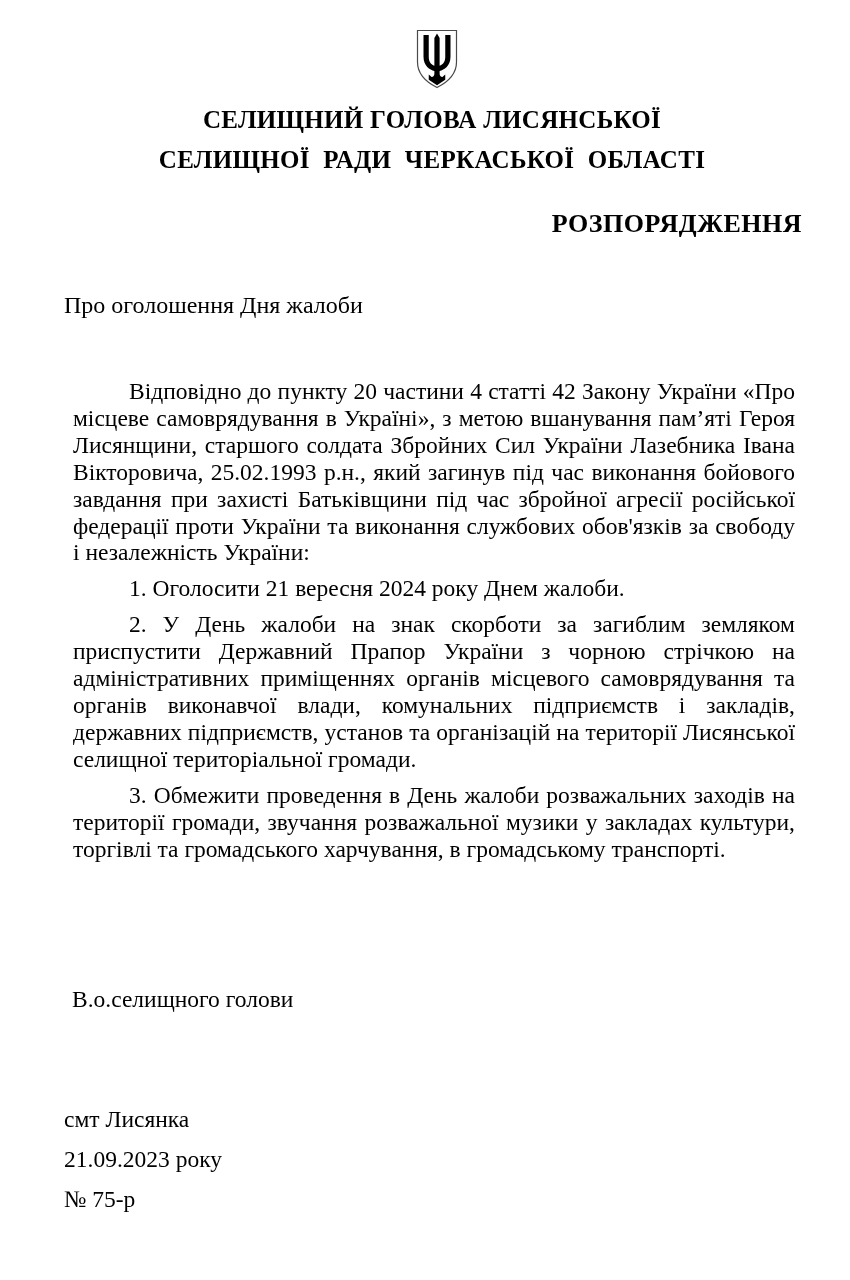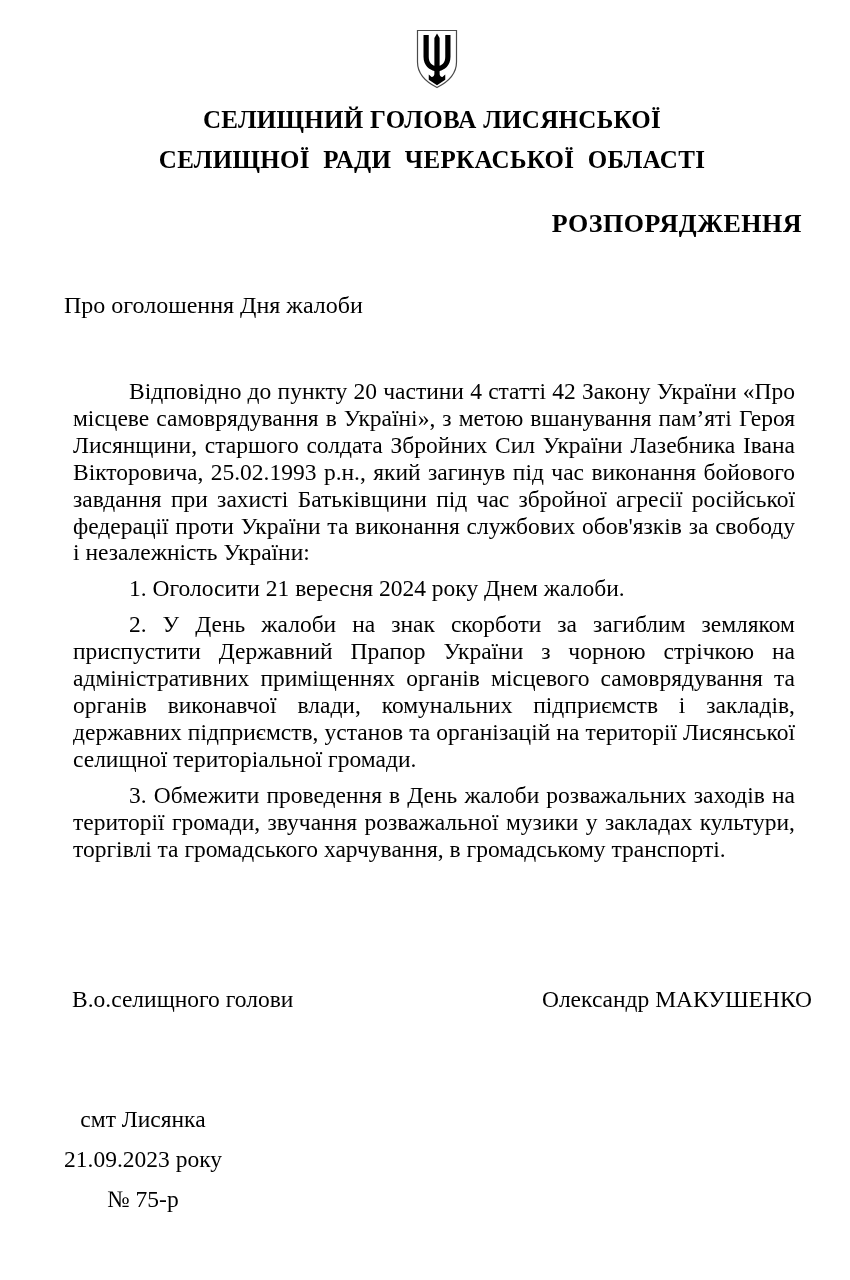--- a/index.html
+++ b/index.html
@@ -73,21 +73,20 @@
     display: flex;
     justify-content: space-between;
     font-size: 23.5px;
     margin-left: 8px;
   }
   .doc-footer {
     position: absolute;
     top: 1106px;
     left: 64px;
     font-size: 23.5px;
-    text-align: center;
   }
   .doc-footer div {
     margin-bottom: 13px;
     line-height: 27px;
   }
 </style>
 </head>
 <body>
 
 <svg class="crest" viewBox="0 0 64 82" aria-hidden="true">
@@ -119,20 +118,19 @@
 
 <div class="body-text">
   <p>Відповідно до пункту 20 частини 4 статті 42 Закону України «Про місцеве самоврядування в Україні», з метою вшанування пам’яті Героя Лисянщини, старшого солдата Збройних Сил України Лазебника Івана Вікторовича, 25.02.1993 р.н., який загинув під час виконання бойового завдання при захисті Батьківщини під час збройної агресії російської федерації проти України та виконання службових обов'язків за свободу і незалежність України:</p>
   <p>1. Оголосити 21 вересня 2024 року Днем жалоби.</p>
   <p>2. У День жалоби на знак скорботи за загиблим земляком приспустити Державний Прапор України з чорною стрічкою на адміністративних приміщеннях органів місцевого самоврядування та органів виконавчої влади, комунальних підприємств і закладів, державних підприємств, установ та організацій на території Лисянської селищної територіальної громади.</p>
   <p>3. Обмежити проведення в День жалоби розважальних заходів на території громади, звучання розважальної музики у закладах культури, торгівлі та громадського харчування, в громадському транспорті.</p>
 </div>
 
 <div class="signature-row">
   <span>В.о.селищного голови</span>
-  <span>Олександр МАКУШЕНКО</span>
 </div>
 
 <div class="doc-footer">
   <div>смт Лисянка</div>
   <div>21.09.2023 року</div>
   <div>№ 75-р</div>
 </div>
 
 </body></html>

